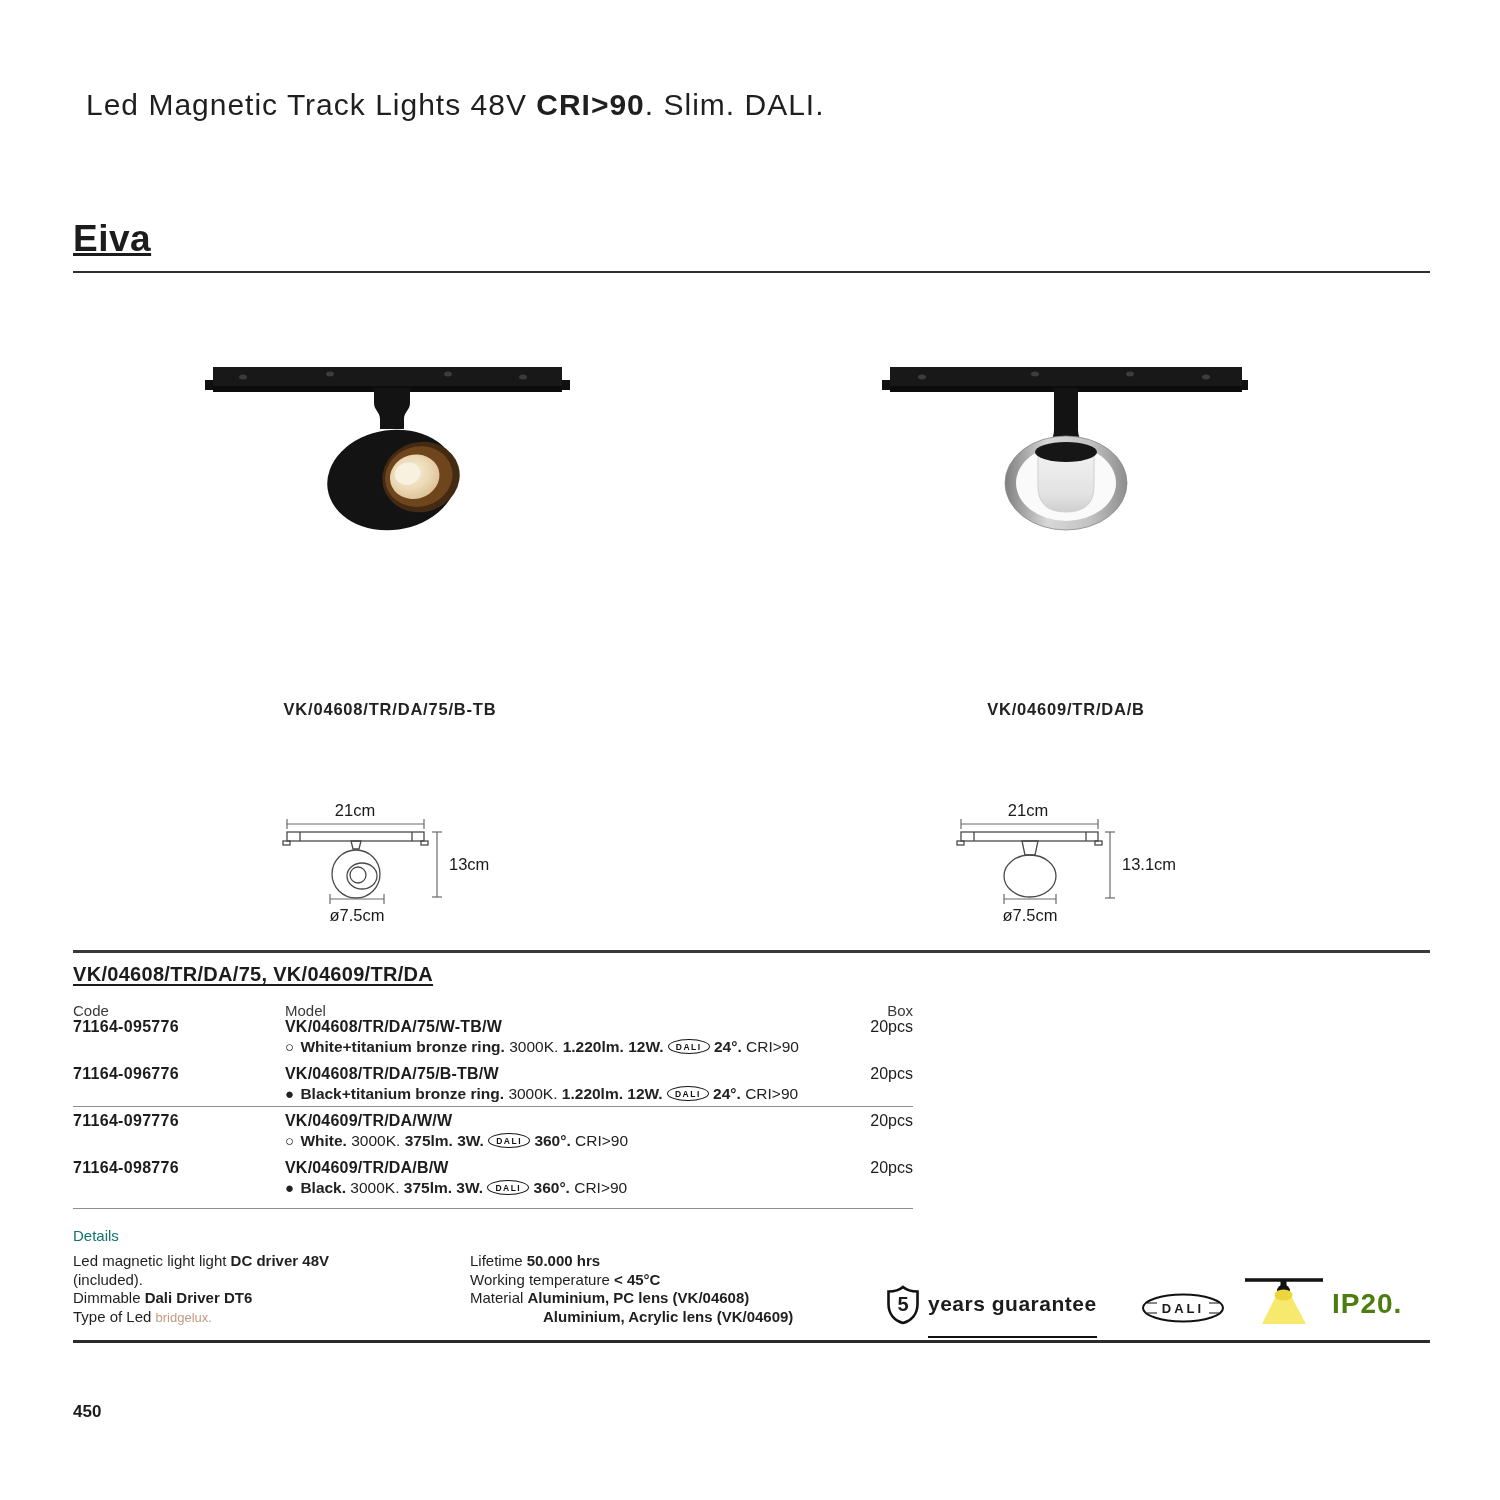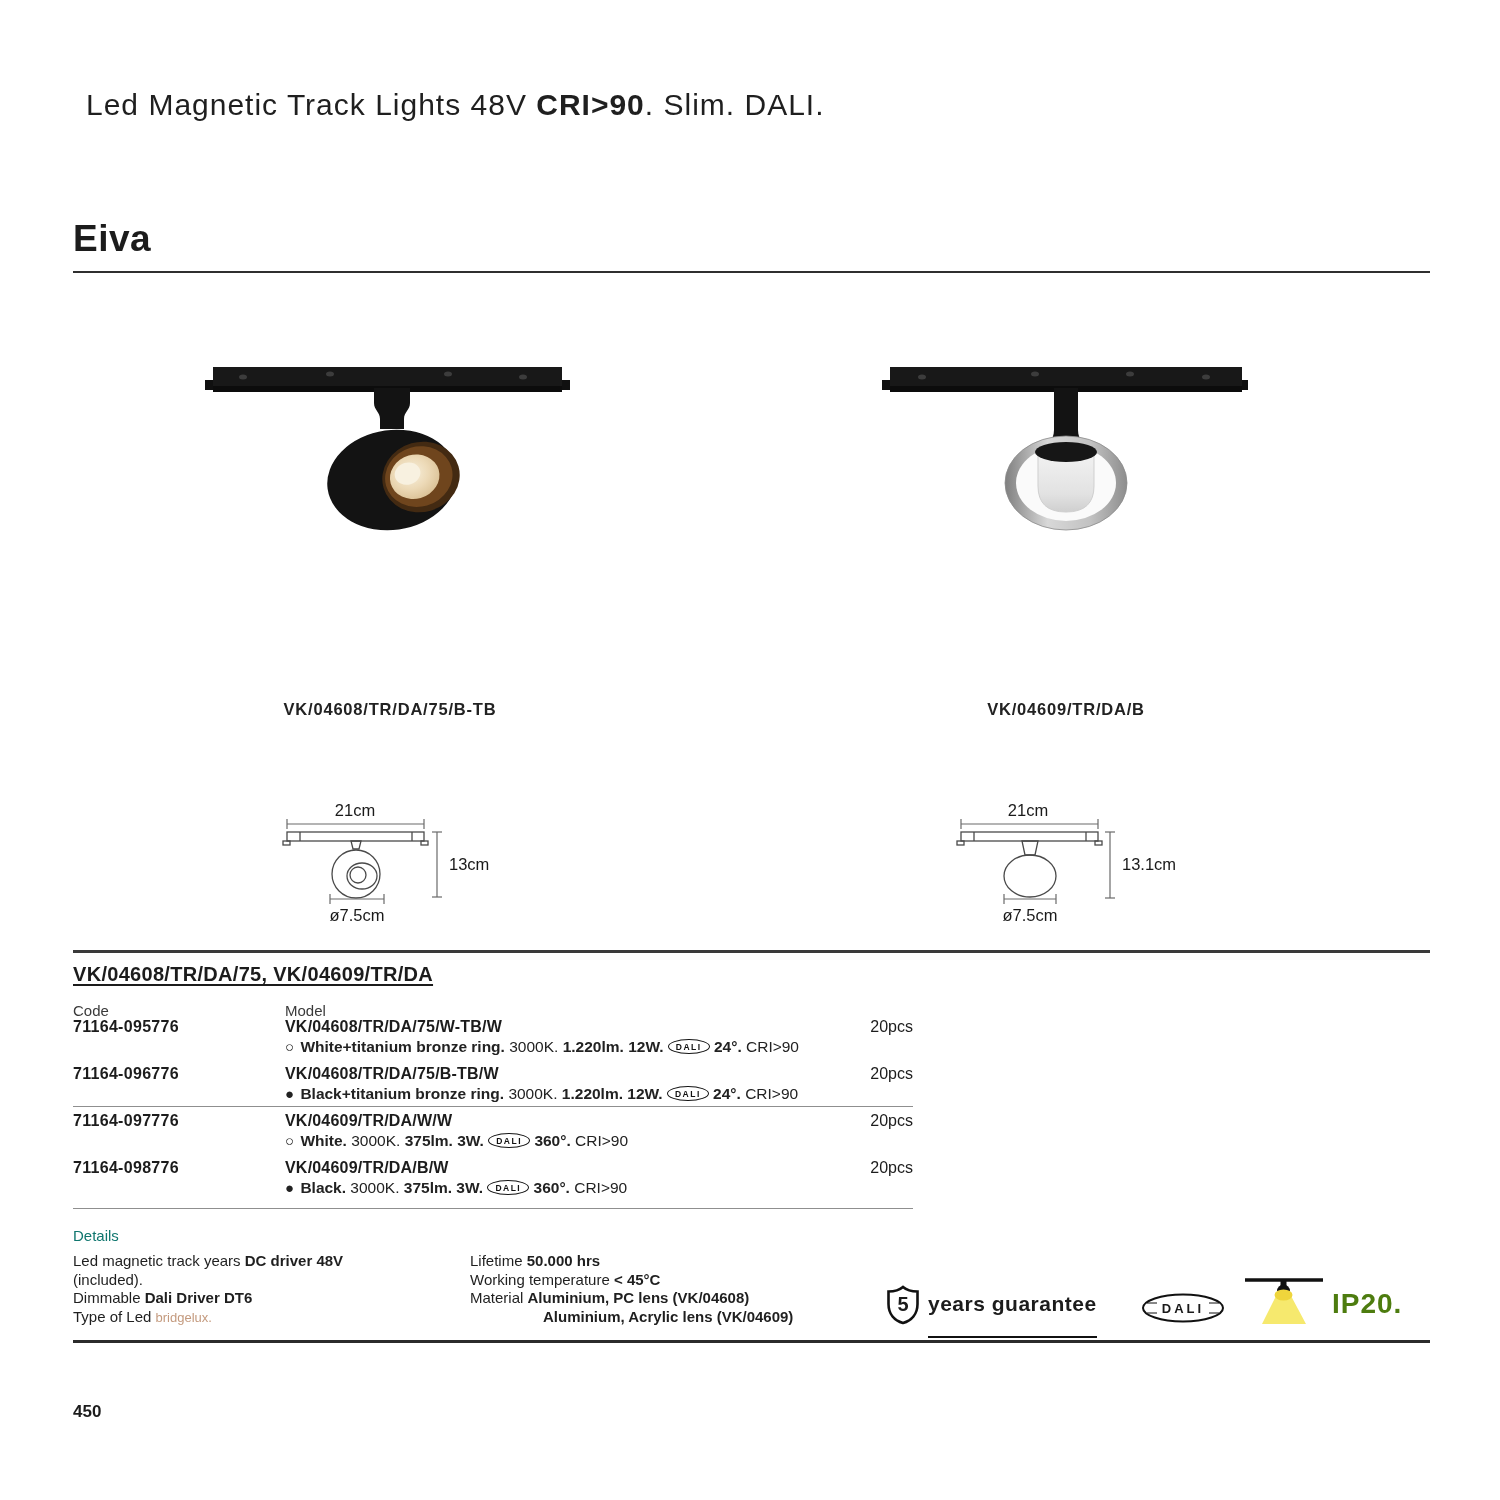--- a/index.html
+++ b/index.html
@@ -3,21 +3,21 @@
 <meta charset="utf-8">
 <style>
   html,body{margin:0;padding:0;background:#ffffff;}
   .page{position:relative;width:1500px;height:1500px;background:#fff;overflow:hidden;
         font-family:"Liberation Sans",sans-serif;color:#1c1c1c;}
   .abs{position:absolute;}
   .nowrap{white-space:nowrap;}
   b{font-weight:700;}
 
   .header-title{left:73px;top:88px;font-size:30px;letter-spacing:1px;color:#1f1f1f;margin-left:13px;}
-  .section-title{left:73px;top:218px;font-size:37px;font-weight:700;letter-spacing:0.5px;}
+  .section-title{left:73px;top:218px;font-size:37px;font-weight:700;letter-spacing:0.5px;text-decoration:underline;}
   .rule{background:#2f2f2f;}
   .rule-eiva{left:73px;top:271px;width:1357px;height:2px;}
   .rule-thick{left:73px;top:950px;width:1357px;height:3px;background:#3a3a3a;}
   .rule-bottom{left:73px;top:1340px;width:1357px;height:3px;background:#2b2b2b;}
   .sep{left:73px;width:840px;height:1px;background:#8f8f8f;}
 
   .caption{top:700px;width:430px;text-align:center;font-size:16.5px;font-weight:600;
            letter-spacing:0.8px;color:#222;}
 
   .table-title{left:73px;top:963px;font-size:20px;font-weight:700;letter-spacing:0.3px;
@@ -170,20 +170,21 @@
     <text class="dimtext" x="1028" y="26" text-anchor="middle">21cm</text>
     <text class="dimtext" x="1122" y="80">13.1cm</text>
     <text class="dimtext" x="1030" y="131" text-anchor="middle">ø7.5cm</text>
   </svg>
 
   <div class="abs rule-thick"></div>
   <div class="abs table-title nowrap">VK/04608/TR/DA/75, VK/04609/TR/DA</div>
 
   <div class="abs thead" style="left:73px;">Code</div>
   <div class="abs thead" style="left:285px;">Model</div>
+  <div class="abs thead" style="left:73px;width:840px;text-align:right;">Box</div>
 
   <div class="abs trow" style="top:1018px;">
     <div class="tcode">71164-095776</div>
     <div class="tmodel">VK/04608/TR/DA/75/W-TB/W</div>
     <div class="tbox">20pcs</div>
     <div class="tdesc">
       <span class="bullet">○</span>
       <b>White+titanium bronze ring.</b>
       <span>3000K.</span>
       <b>1.220lm. 12W.</b>
@@ -238,21 +239,21 @@
       <b>360°.</b>
       <span>CRI&gt;90</span>
     </div>
   </div>
 
   <div class="abs sep" style="top:1208px;"></div>
 
   <div class="abs details-label">Details</div>
 
   <div class="abs dcol dcol-left">
-    <div><span>Led magnetic track years </span><b>DC driver 48V</b></div>
+    <div><span>Led magnetic light light </span><b>DC driver 48V</b></div>
     <div>(included).</div>
     <div><span>Dimmable </span><b>Dali Driver DT6</b></div>
     <div><span>Type of Led </span><span class="bridgelux">bridgelux.</span></div>
   </div>
 
   <div class="abs dcol dcol-right">
     <div><span>Lifetime </span><b>50.000 hrs</b></div>
     <div><span>Working temperature </span><b>&lt; 45°C</b></div>
     <div><span>Material </span><b>Aluminium, PC lens (VK/04608)</b></div>
     <div class="indent-material"><b>Aluminium, Acrylic lens (VK/04609)</b></div>

